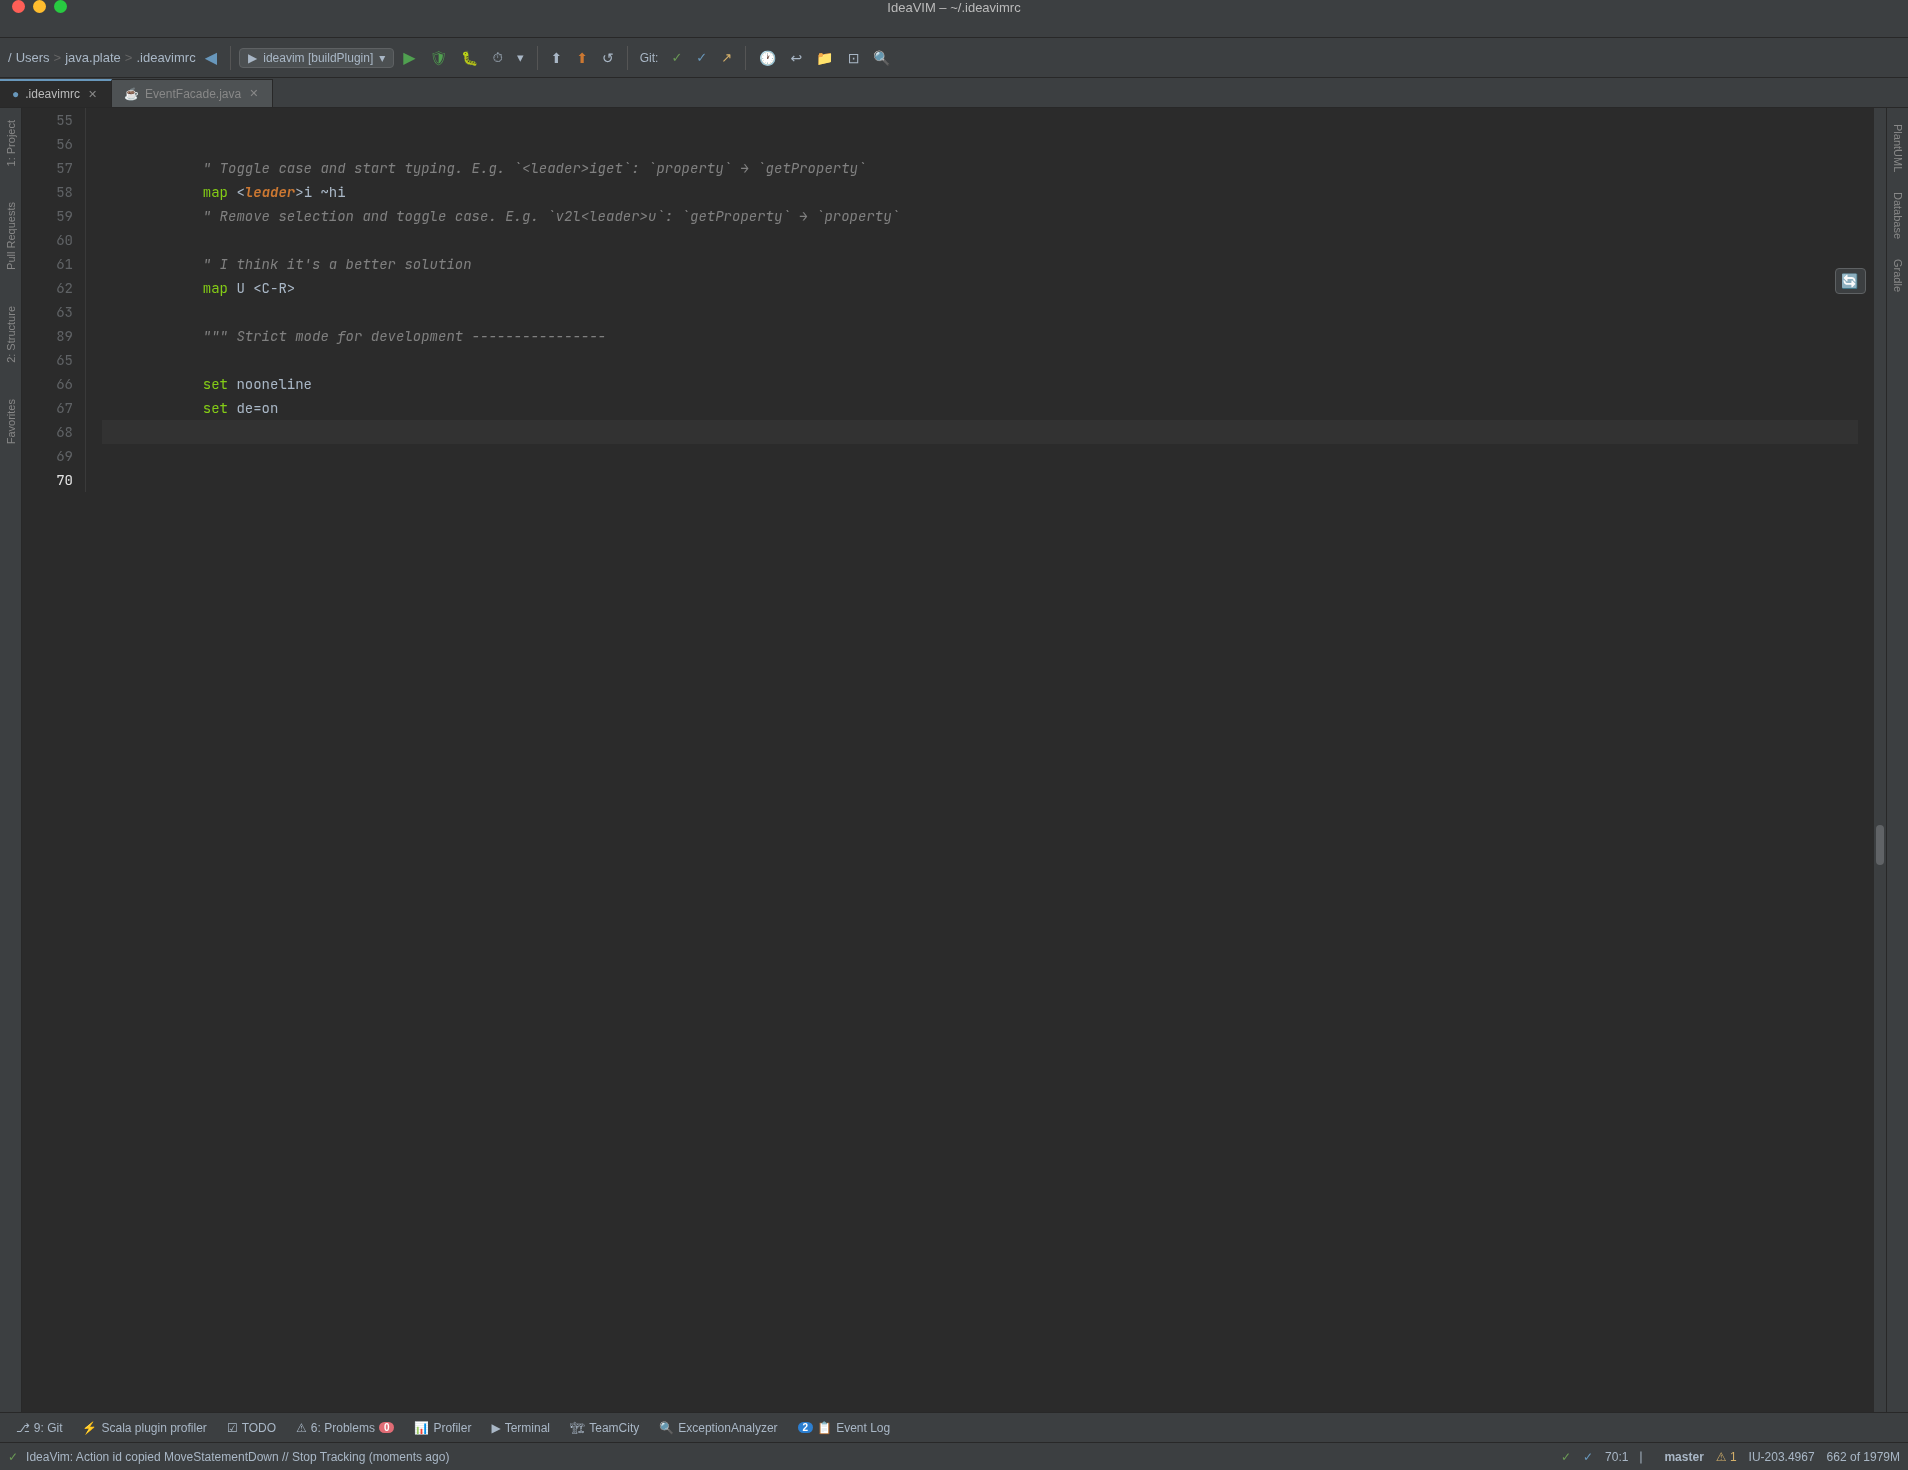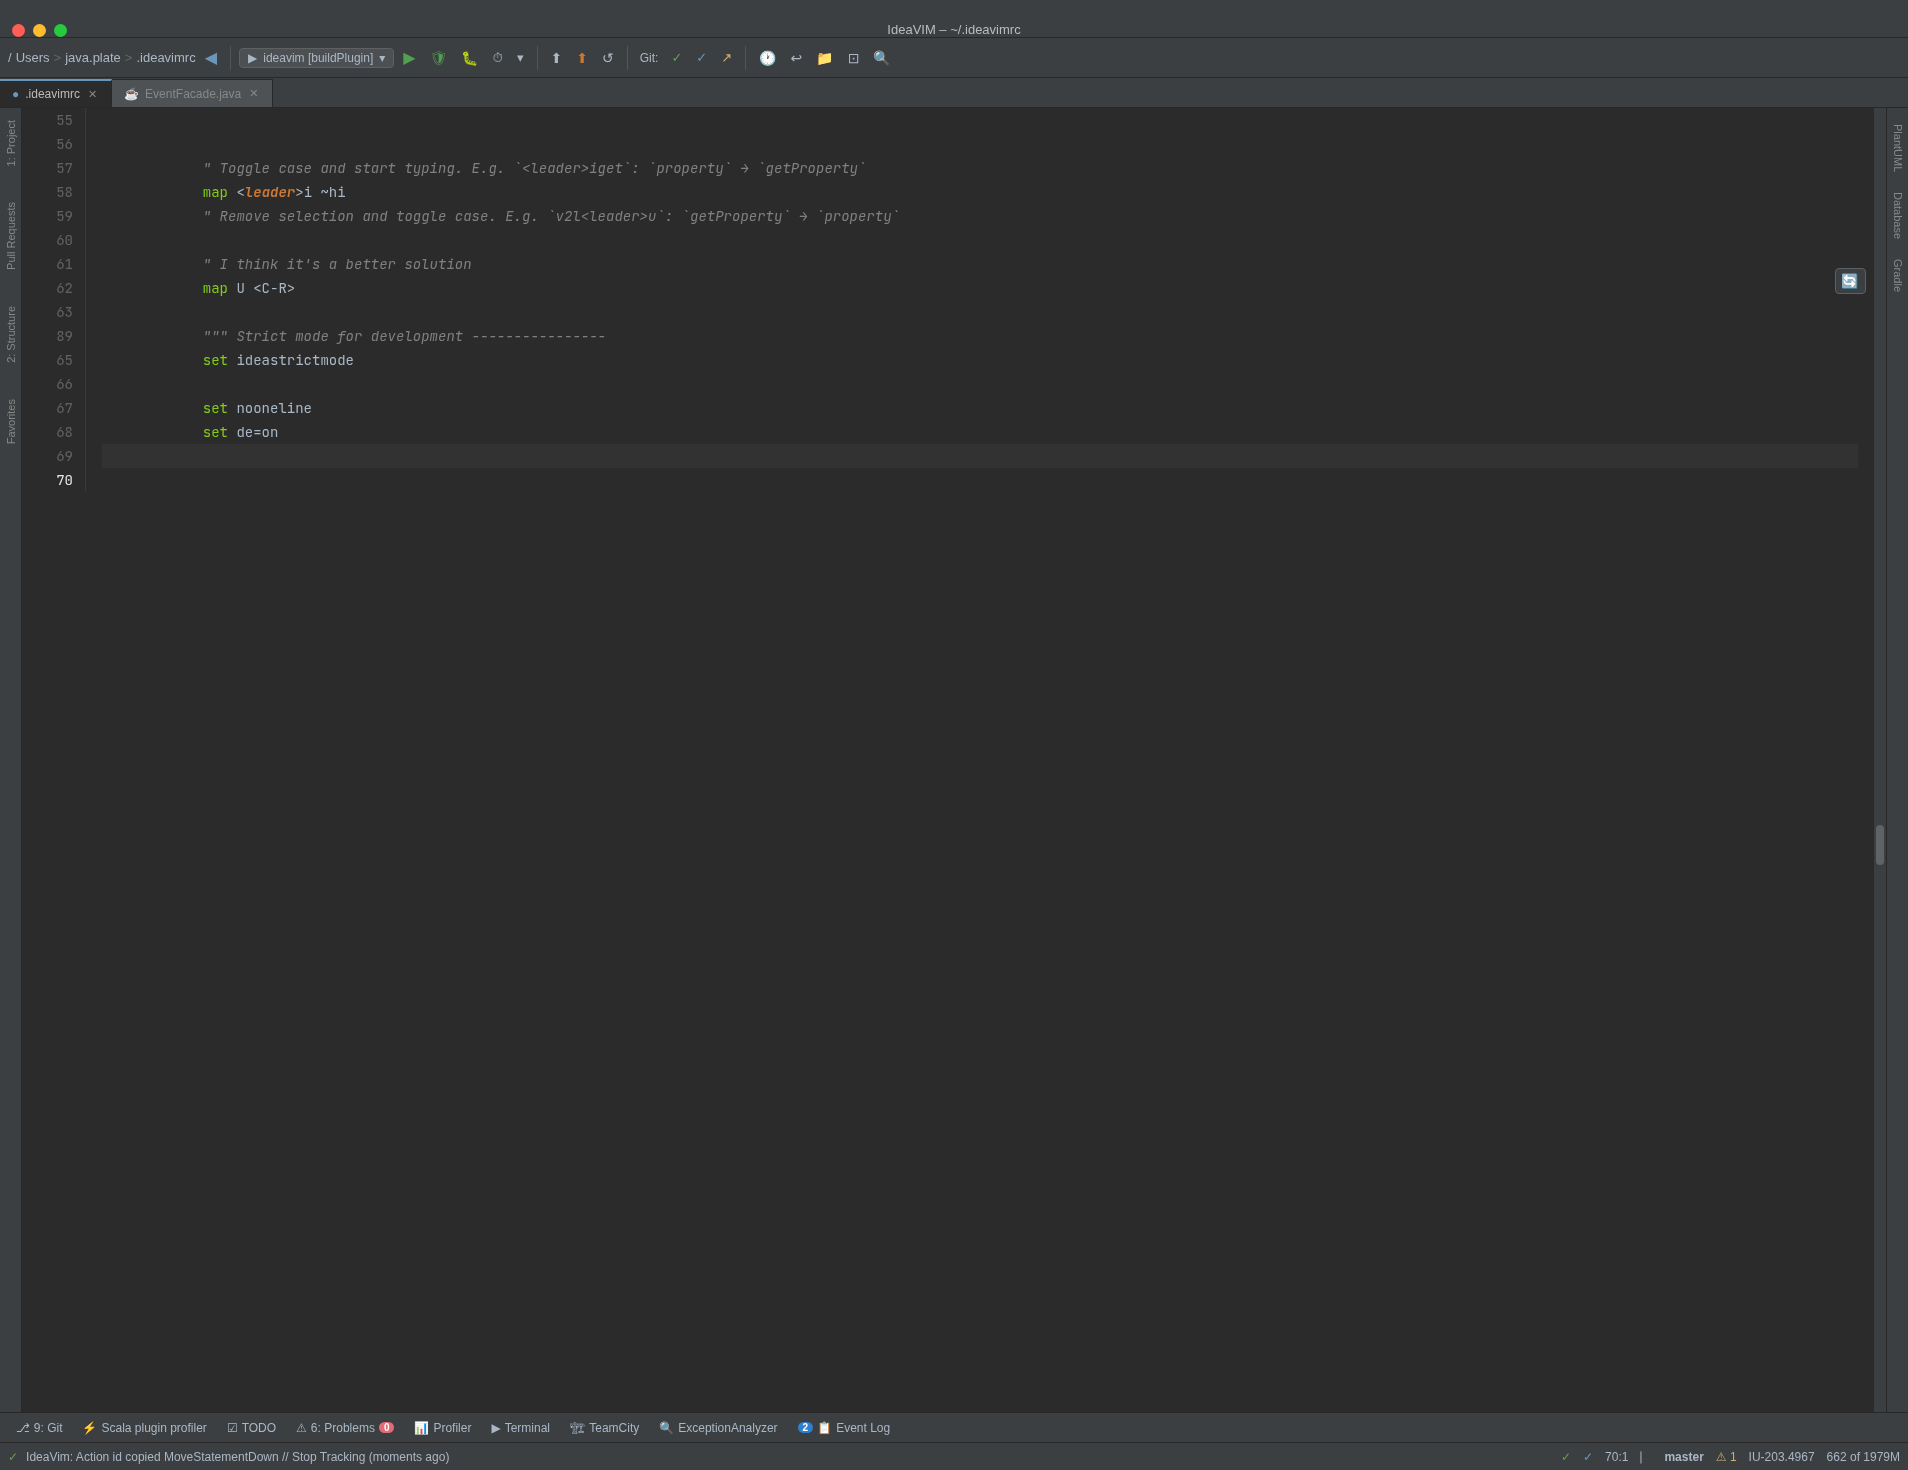--- a/index.html
+++ b/index.html
@@ -12,21 +12,21 @@
       height: 1470px;
       overflow: hidden;
       font-size: 13px;
     }
 
     
     .title-bar {
       background: #3c3f41;
       height: 38px;
       display: flex;
-      align-items: flex-end;
+      align-items: flex-start;
       justify-content: center;
       position: relative;
       border-bottom: 1px solid #282828;
     }
 
     .title-bar-buttons {
       position: absolute;
       left: 12px;
       display: flex;
       gap: 8px;
@@ -476,23 +476,20 @@
           <div class="code-line">
             <span class="cm-keyword">map </span><span class="cm-normal">U &lt;C-R&gt;</span>
           </div>
 
           <div class="code-line">&nbsp;</div>
 
           <div class="code-line">
             <span class="cm-comment">""" Strict mode for development ----------------</span>
           </div>
 
-          <div class="code-line">
-            <span class="cm-keyword">set </span><span class="cm-option">ideastrictmode</span>
-          </div>
 
           <div class="code-line">&nbsp;</div>
 
           <div class="code-line">
             <span class="cm-keyword">set </span><span class="cm-option">nooneline</span>
           </div>
 
           <div class="code-line">
             <span class="cm-keyword">set </span><span class="cm-option">de=on</span>
           </div>

